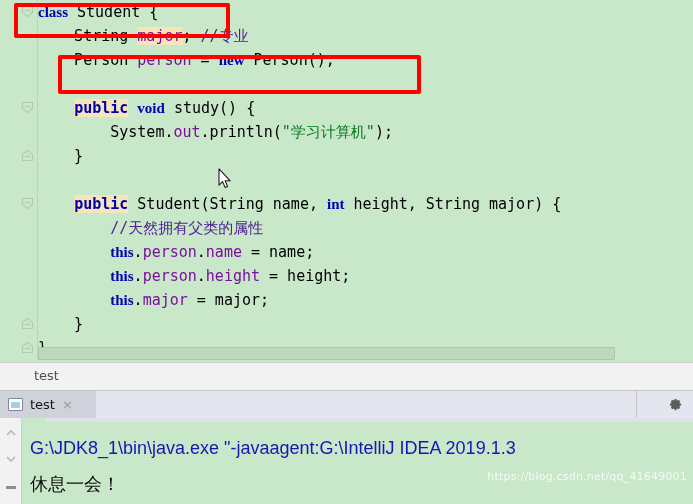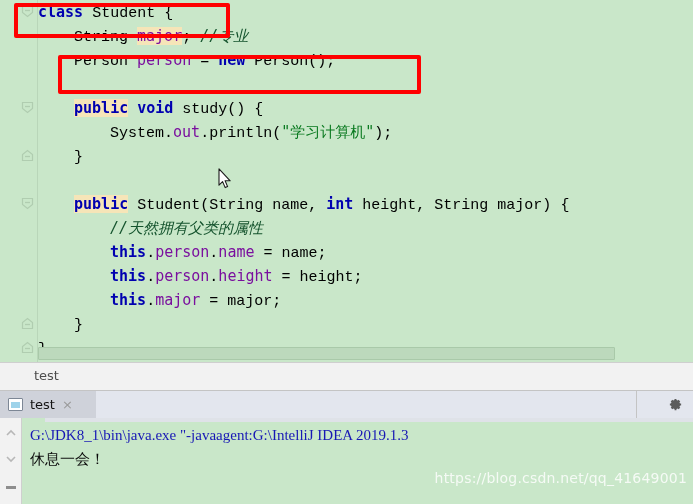--- a/index.html
+++ b/index.html
@@ -51,28 +51,28 @@
     left: 38px; top: 0;
     width: 655px;
     font-family: "DejaVu Sans Mono", monospace;
     font-size: 15px;
     line-height: 24px;
     white-space: pre;
     color: #000000;
   }
   .line { height: 24px; }
 
-  .kw      { color: #0000b0; font-weight: bold; }
+  .kw      { color: #0000b0; font-weight: bold; font-family: Liberation Serif, serif; }
   .kw-hl   { color: #0000b0; font-weight: bold; background: #f6e5b8; }
   .fld     { color: #7a0f9e; }
   .fld-hl  { color: #7a0f9e; background: #f6e5b8; }
   .str     { color: #0a7a20; }
-  .cmt     { color: #14532d; font-style: italic; }
+  .cmt     { color: #4c1d95; }
   .stat    { color: #7a0f9e; }
-  .plain   { color: #000000; font-family: Liberation Mono, monospace; }
+  .plain   { color: #000000; }
 
   
   .h-scroll {
     position: absolute;
     left: 38px;
     top: 347px;
     width: 575px;
     height: 11px;
     background: #bcd9bc;
     border: 1px solid #a9c9a9;
@@ -181,44 +181,44 @@
   }
   .ctb-icon svg { display: block; }
   .console-gap {
     position: absolute;
     left: 23px; top: 0;
     width: 22px; height: 86px;
     background: #c9e7c9;
   }
   .console-text {
     position: absolute;
-    left: 30px; top: 5px;
+    left: 30px; top: 18px;
     width: 663px;
-    font-family: Liberation Serif, serif;
-    font-size: 15px;
+    font-family: Liberation Sans, sans-serif;
+    font-size: 18px;
     line-height: 24px;
     white-space: pre;
   }
   .cl-cmd { color: #1717b5; }
-  .cl-out { color: #0b0b0b; }
+  .cl-out { color: #0b0b0b; margin-top: 12px; }
 
   .console-scroll-top {
     position: absolute;
     left: 23px; top: 0;
     width: 670px; height: 4px;
     background: #dfe2e8;
   }
 
   
   .watermark {
     position: absolute;
     right: 6px;
     top: 470px;
     font-family: "DejaVu Sans", sans-serif;
-    font-size: 14px;
+    font-size: 11px;
     color: #ffffff;
     opacity: 0.82;
     letter-spacing: 0.2px;
     pointer-events: none;
   }
 
   
   .redbox {
     position: absolute;
     border: 4px solid #ff0000;

